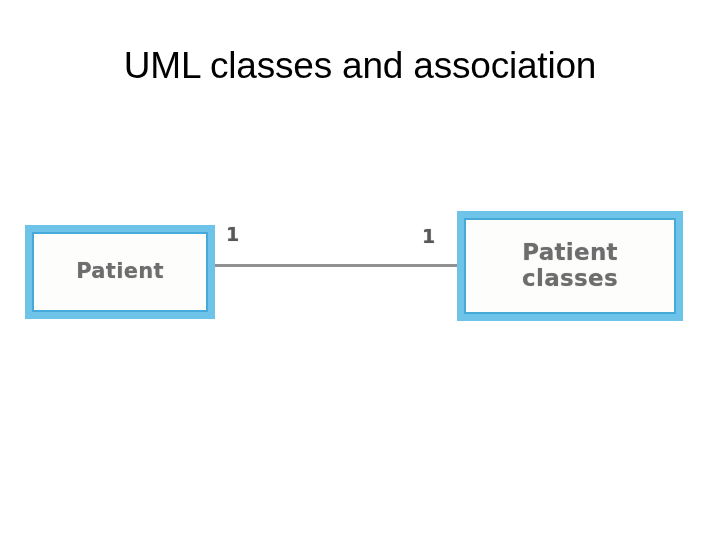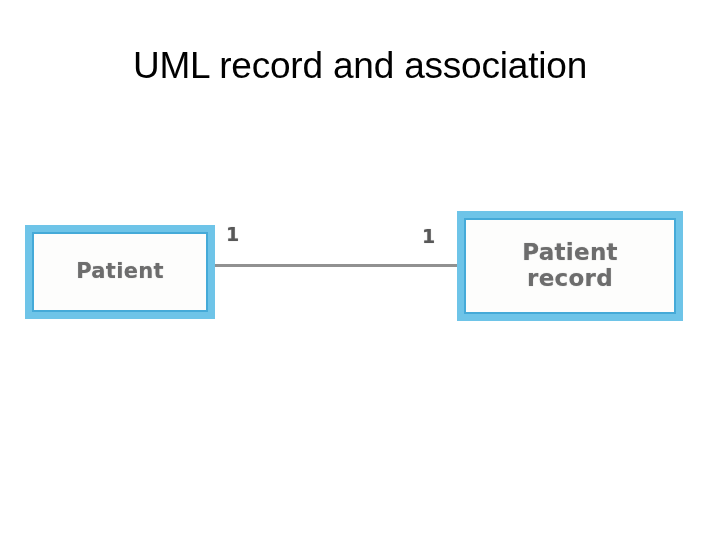--- a/index.html
+++ b/index.html
@@ -110,31 +110,31 @@
     top: 225px;
   }
   #multiplicity-right {
     left: 422px;
     top: 227px;
   }
 </style>
 </head>
 <body>
 
-<div id="slide-title">UML record and association</div>
+<div id="slide-title">UML classes and association</div>
 
 <div id="uml-diagram">
 
   <div id="association-line"></div>
 
   <div class="uml-class-box" id="class-patient">
     <div class="uml-class-name">Patient</div>
   </div>
 
   <div class="uml-class-box" id="class-patient-record">
-    <div class="uml-class-name"><span>Patient</span><br><span>record</span></div>
+    <div class="uml-class-name"><span>Patient</span><br><span>classes</span></div>
   </div>
 
   <div class="multiplicity-label" id="multiplicity-left">1</div>
 
   <div class="multiplicity-label" id="multiplicity-right">1</div>
 
 </div>
 
 </body></html>

